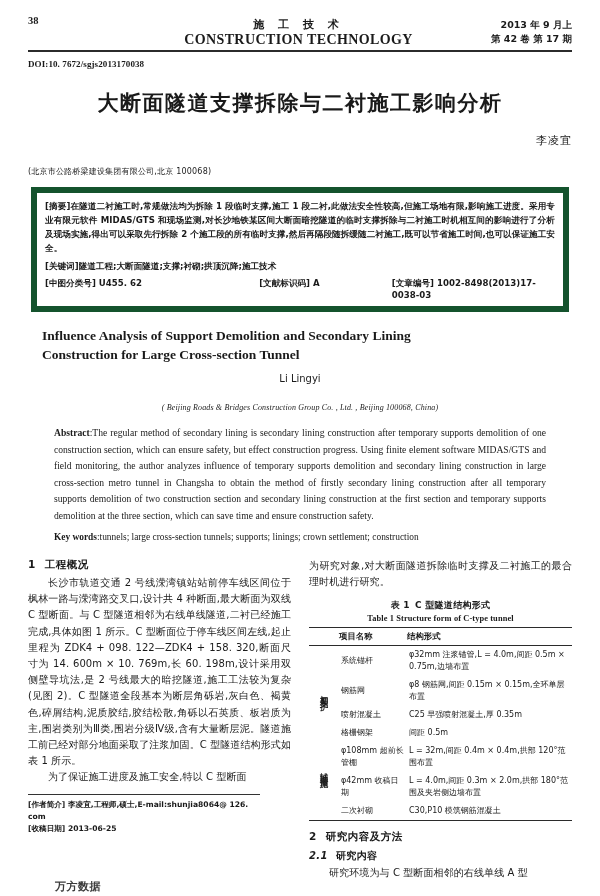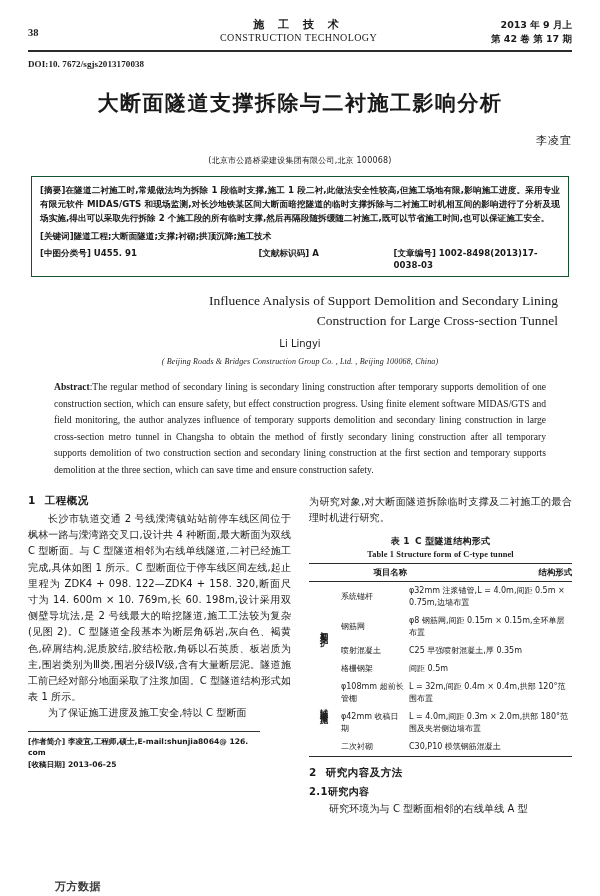--- a/index.html
+++ b/index.html
@@ -20,35 +20,35 @@
   }
 
   
   .runhead{
     position:relative;
     height:48px;
     padding-top:22px;
     box-sizing:border-box;
   }
   .runhead .pageno{
-    position:absolute;left:0;bottom:10px;
+    position:absolute;left:0;bottom:22px;
     font-size:10.5px;font-weight:bold;
     font-family:"Liberation Serif",serif;
   }
   .runhead .center{
     position:absolute;left:0;right:3px;top:18px;
     text-align:center;
   }
   .runhead .jcn{
     font-size:11px;font-weight:bold;letter-spacing:5px;
     font-family:"DejaVu Sans","Liberation Sans",sans-serif;
     line-height:1.25;
   }
   .runhead .jen{
-    font-size:10px;font-weight:normal;letter-spacing:.4px;
+    font-size:14px;font-weight:bold;letter-spacing:.4px;
     font-family:"Liberation Serif",serif;
     line-height:1.2;
   }
   .runhead .right{
     position:absolute;right:0;top:18px;
     text-align:right;font-size:9.5px;font-weight:bold;
     line-height:1.45;
     font-family:"DejaVu Sans","Liberation Sans",sans-serif;
   }
   .rule-top{
@@ -73,30 +73,30 @@
     line-height:1.2;
   }
   .author-cn{
     text-align:right;
     font-size:11px;
     margin-top:17px;
     font-family:"DejaVu Sans","Liberation Sans",sans-serif;
     letter-spacing:1px;
   }
   .affil-cn{
-    text-align:center;
+    text-align:left;
     font-size:8px;
-    margin-top:7px;
+    margin-top:18px;
     font-family:"DejaVu Sans","Liberation Sans",sans-serif;
     letter-spacing:.2px;
   }
 
   
   .abs-box{
-    border:1px solid #14532d;
+    border:6px solid #14532d;
     margin:10px 3px 0 3px;
     padding:7px 8px 6px 8px;
   }
   .abs-p{
     font-size:8.6px;
     font-weight:bold;
     line-height:1.62;
     text-align:justify;
     font-family:"DejaVu Sans","Liberation Sans",sans-serif;
     margin:0;
@@ -112,38 +112,38 @@
     margin-top:5px;
     font-size:8.6px;font-weight:bold;
     font-family:"DejaVu Sans","Liberation Sans",sans-serif;
   }
   .cls-row .c1{width:42%;}
   .cls-row .c2{width:26%;}
   .cls-row .c3{flex:1;}
 
   
   .title-en{
-    text-align:right;
+    text-align:left;
     font-size:13.5px;
-    font-weight:normal;
+    font-weight:bold;
     line-height:1.45;
     margin:14px 14px 0 14px;
     font-family:"Liberation Serif",serif;
   }
   .author-en{
     text-align:center;
     font-size:10px;
     margin-top:8px;
     font-family:"DejaVu Sans","Liberation Sans",sans-serif;
   }
   .affil-en{
     text-align:center;
     font-size:8px;
     font-style:italic;
-    margin-top:8px;
+    margin-top:19px;
     font-family:"Liberation Serif",serif;
     letter-spacing:.15px;
   }
   .abs-en{
     font-size:9.6px;
     line-height:1.72;
     text-align:justify;
     margin:13px 26px 0 26px;
     font-family:"Liberation Serif",serif;
   }
@@ -168,21 +168,21 @@
     margin:0 0 3px 0;
     letter-spacing:.5px;
   }
   .h1 .num{margin-right:9px;}
   .h2{
     font-size:10px;font-weight:bold;
     font-family:"DejaVu Sans","Liberation Sans",sans-serif;
     margin:5px 0 2px 0;
     letter-spacing:.4px;
   }
-  .h2 .num{}
+  .h2 .num{margin-right:8px;font-style:italic;}
   .body-cn{
     font-size:10px;
     line-height:1.62;
     text-align:justify;
     font-family:"DejaVu Sans","Liberation Sans",sans-serif;
     margin:0;
     letter-spacing:.1px;
   }
   .indent{text-indent:2em;}
 
@@ -217,21 +217,21 @@
   table.struct{
     width:100%;
     border-collapse:collapse;
     margin-top:4px;
     font-size:8px;
     font-family:"DejaVu Sans","Liberation Sans",sans-serif;
   }
   table.struct th{
     font-weight:bold;
     padding:3px 0 3px 0;
-    text-align:right;
+    text-align:left;
     border-top:1.6px solid #2b2b2b;
     border-bottom:.9px solid #2b2b2b;
     font-size:8.4px;
   }
   table.struct td{
     padding:3px 2px;
     vertical-align:middle;
     line-height:1.5;
   }
   table.struct tr.last td{border-bottom:1.6px solid #2b2b2b;}
@@ -282,34 +282,35 @@
   <div class="doi">DOI:10. 7672/sgjs2013170038</div>
 
   <div class="title-cn">大断面隧道支撑拆除与二衬施工影响分析</div>
   <div class="author-cn">李凌宜</div>
   <div class="affil-cn">(北京市公路桥梁建设集团有限公司,北京  100068)</div>
 
   <div class="abs-box">
     <p class="abs-p"><span>[摘要]</span><span>在隧道二衬施工时,常规做法均为拆除 1 段临时支撑,施工 1 段二衬,此做法安全性较高,但施工场地有限,影响施工进度。采用专业有限元软件 MIDAS/GTS 和现场监测,对长沙地铁某区间大断面暗挖隧道的临时支撑拆除与二衬施工时机相互间的影响进行了分析及现场实施,得出可以采取先行拆除 2 个施工段的所有临时支撑,然后再隔段随拆缓随二衬施工,既可以节省施工时间,也可以保证施工安全。</span></p>
     <p class="kw-p"><span>[关键词]</span><span>隧道工程;大断面隧道;支撑;衬砌;拱顶沉降;施工技术</span></p>
     <div class="cls-row">
-      <div class="c1"><span>[中图分类号]</span> <span>U455. 91</span></div>
+      <div class="c1"><span>[中图分类号]</span> <span>U455. 62</span></div>
       <div class="c2"><span>[文献标识码]</span> <span>A</span></div>
       <div class="c3"><span>[文章编号]</span> <span>1002-8498(2013)17-0038-03</span></div>
     </div>
   </div>
 
   <div class="title-en">
     <div>Influence Analysis of Support Demolition and Secondary Lining</div>
     <div>Construction for Large Cross-section Tunnel</div>
   </div>
   <div class="author-en">Li Lingyi</div>
   <div class="affil-en">( Beijing Roads &amp; Bridges Construction Group Co. , Ltd. , Beijing   100068, China)</div>
 
   <p class="abs-en"><b>Abstract</b><span>:The regular method of secondary lining is secondary lining construction after temporary supports demolition of one construction section, which can ensure safety, but effect construction progress. Using finite element software MIDAS/GTS and field monitoring, the author analyzes influence of temporary supports demolition and secondary lining construction in large cross-section metro tunnel in Changsha to obtain the method of firstly secondary lining construction after all temporary supports demolition of two construction section and secondary lining construction at the first section and temporary supports demolition at the three section, which can save time and ensure construction safety.</span></p>
+  <p class="kw-en"><b>Key words</b><span>:tunnels; large cross-section tunnels; supports; linings; crown settlement; construction</span></p>
 
   <div class="cols">
 
     <div class="col">
       <div class="h1"><span class="num">1</span><span>工程概况</span></div>
       <p class="body-cn indent">长沙市轨道交通 2 号线溁湾镇站站前停车线区间位于枫林一路与溁湾路交叉口,设计共 4 种断面,最大断面为双线 C 型断面。与 C 型隧道相邻为右线单线隧道,二衬已经施工完成,具体如图 1 所示。C 型断面位于停车线区间左线,起止里程为 ZDK4 + 098. 122—ZDK4 + 158. 320,断面尺寸为 14. 600m × 10. 769m,长 60. 198m,设计采用双侧壁导坑法,是 2 号线最大的暗挖隧道,施工工法较为复杂(见图 2)。C 型隧道全段基本为断层角砾岩,灰白色、褐黄色,碎屑结构,泥质胶结,胶结松散,角砾以石英质、板岩质为主,围岩类别为Ⅲ类,围岩分级Ⅳ级,含有大量断层泥。隧道施工前已经对部分地面采取了注浆加固。C 型隧道结构形式如表 1 所示。</p>
       <p class="body-cn indent">为了保证施工进度及施工安全,特以 C 型断面</p>
 
       <div class="fn">
         <p><span>[作者简介]</span> <span>李凌宜,工程师,硕士,E-mail:shunjia8064@ 126. com</span></p>

